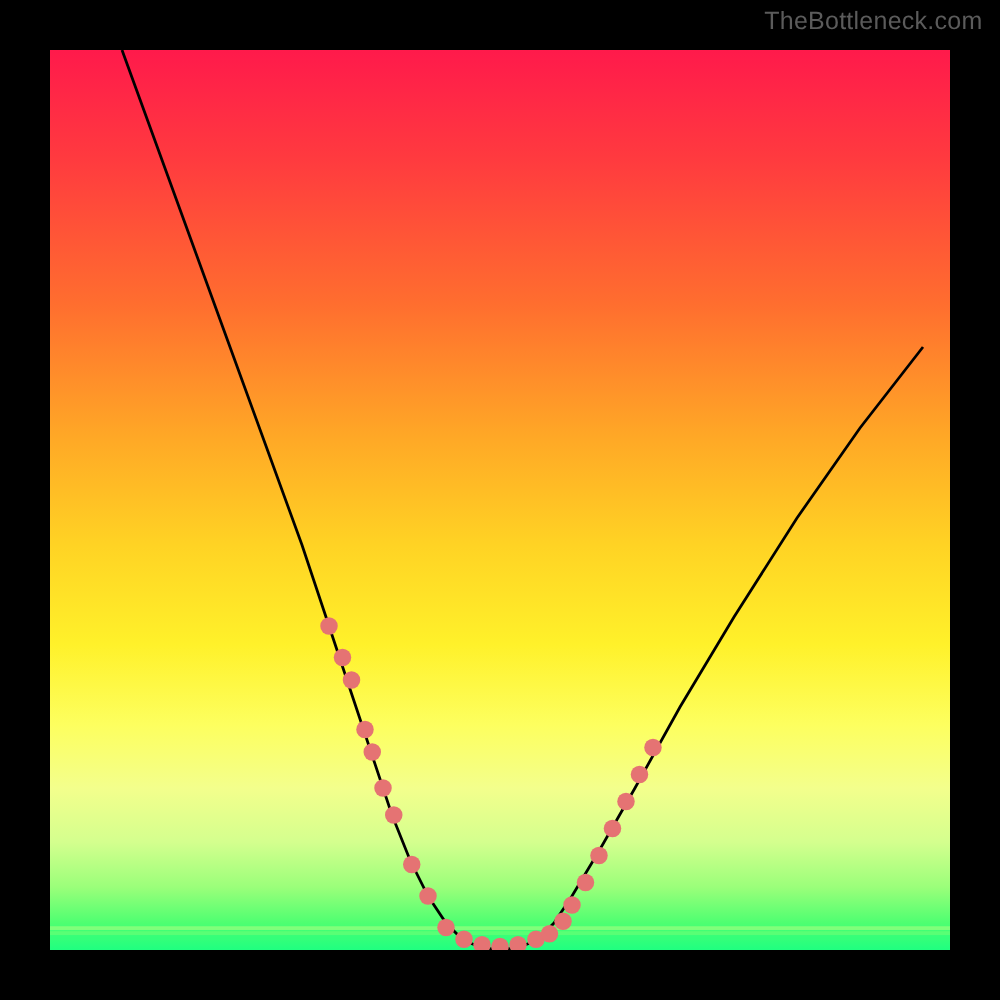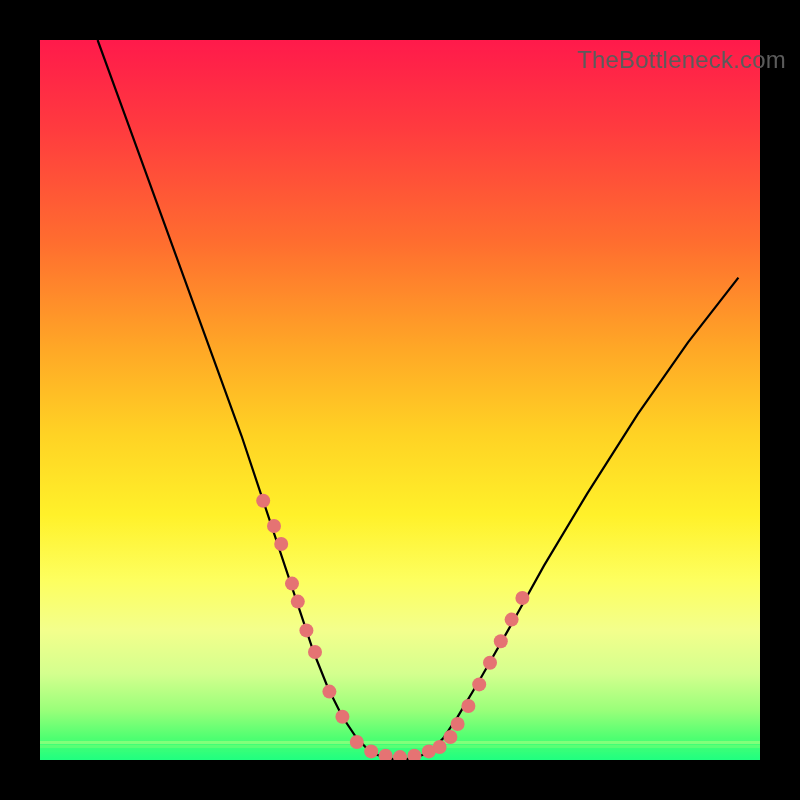--- a/index.html
+++ b/index.html
@@ -15,25 +15,24 @@
     position: relative;
     width: 800px;
     height: 800px;
     background: #000;
   }
   .watermark {
     position: absolute;
     top: 6px;
     right: 14px;
     color: #5b5b5b;
-    font-size: 24px;
+    font-size: 20px;
     font-weight: 500;
     letter-spacing: 0.2px;
     z-index: 5;
-    margin-top: 40px;
   }
   .plot-area {
     position: absolute;
     left: 40px;
     top: 40px;
     width: 720px;
     height: 720px;
     overflow: hidden;
   }
   .bg-gradient {

